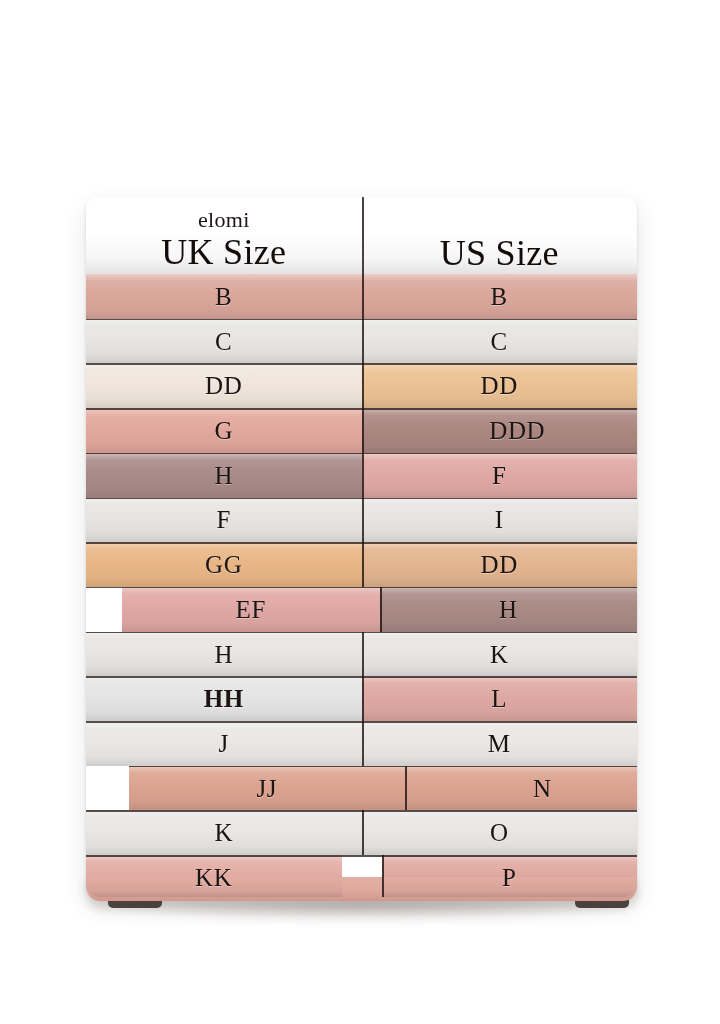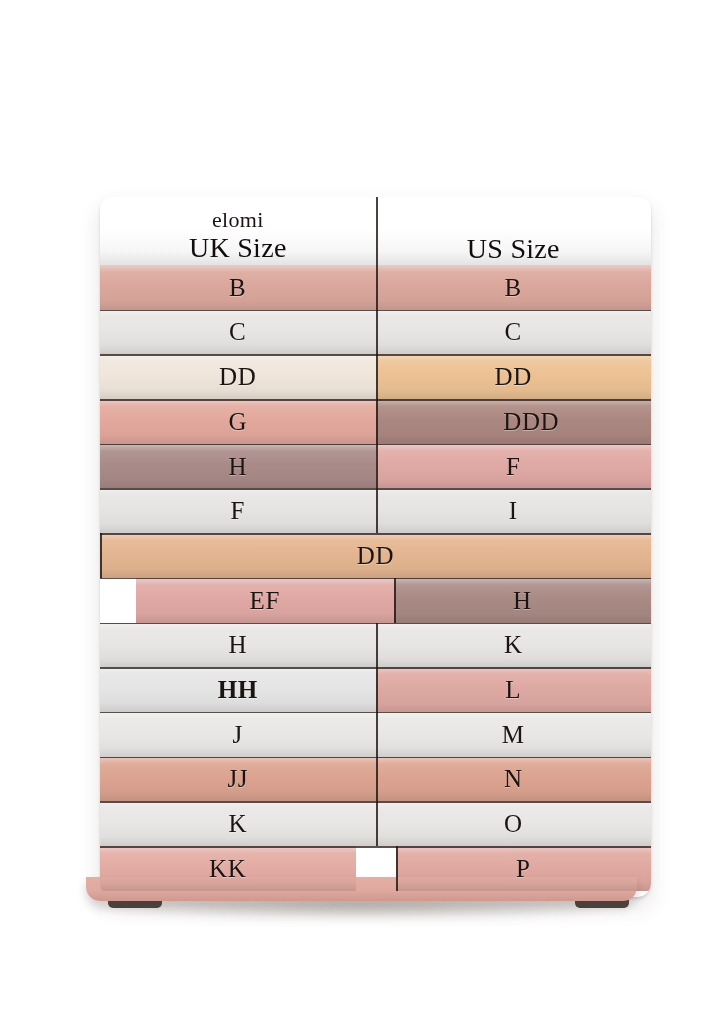--- a/index.html
+++ b/index.html
@@ -26,21 +26,21 @@
     top: 898px;
     width: 530px;
     height: 22px;
     background: radial-gradient(ellipse at 50% 40%, rgba(80,60,55,0.30) 0%, rgba(80,60,55,0.14) 45%, rgba(80,60,55,0.0) 78%);
     filter: blur(4px);
     pointer-events: none;
   }
 
   .table-wrap {
     position: absolute;
-    left: 100px;
+    left: 86px;
     top: 197px;
     width: 551px;
     height: 700px;
     border-radius: 12px 12px 14px 14px;
     overflow: hidden;
     box-shadow:
       0 2px 3px rgba(70,55,50,0.18),
       0 10px 22px rgba(70,55,50,0.13);
   }
 
@@ -138,21 +138,21 @@
     flex-direction: column;
     align-items: center;
     line-height: 1.14;
   }
   .brand {
     font-size: 22px;
     letter-spacing: 0.3px;
     color: #1c1412;
   }
   .col-title {
-    font-size: 28px;
+    font-size: 36px;
     letter-spacing: 0.3px;
     color: #120d0b;
   }
   .header-stack.single { justify-content: flex-start; padding-top: 26px; }
 </style>
 </head>
 <body>
 
 <div id="stage">
 
@@ -221,20 +221,23 @@
         </div>
         <div class="row" style="height: 44.7143px;">
           <div class="cell left" style="background: rgb(230, 229, 227);">
             <span class="cell-label">F</span>
           </div>
           <div class="cell right" style="background: rgb(230, 229, 227);">
             <span class="cell-label">I</span>
           </div>
         </div>
         <div class="row" style="height: 44.7143px;">
+          <div class="cell left" style="background: rgb(233, 183, 135);">
+            <span class="cell-label">GG</span>
+          </div>
           <div class="cell right" style="background: rgb(228, 181, 144);">
             <span class="cell-label">DD</span>
           </div>
         </div>
         <div class="row" style="height: 44.7143px;">
           <div class="cell left" style="background: rgb(224, 168, 164); margin-left: 36px;">
             <span class="cell-label">EF</span>
           </div>
           <div class="cell right" style="background: rgb(169, 138, 133);">
             <span class="cell-label">H</span>
@@ -257,21 +260,21 @@
           </div>
         </div>
         <div class="row" style="height: 44.7143px;">
           <div class="cell left" style="background: rgb(233, 232, 230);">
             <span class="cell-label">J</span>
           </div>
           <div class="cell right" style="background: rgb(233, 232, 230);">
             <span class="cell-label">M</span>
           </div>
         </div>
-        <div class="row" style="height: 44.7143px;">
+        <div class="row" style="height: 44.7143px; margin-left: 43px;">
           <div class="cell left" style="background: rgb(220, 163, 144);">
             <span class="cell-label">JJ</span>
           </div>
           <div class="cell right" style="background: rgb(220, 163, 144);">
             <span class="cell-label">N</span>
           </div>
         </div>
         <div class="row" style="height: 44.7143px;">
           <div class="cell left" style="background: rgb(232, 231, 229);">
             <span class="cell-label">K</span>

